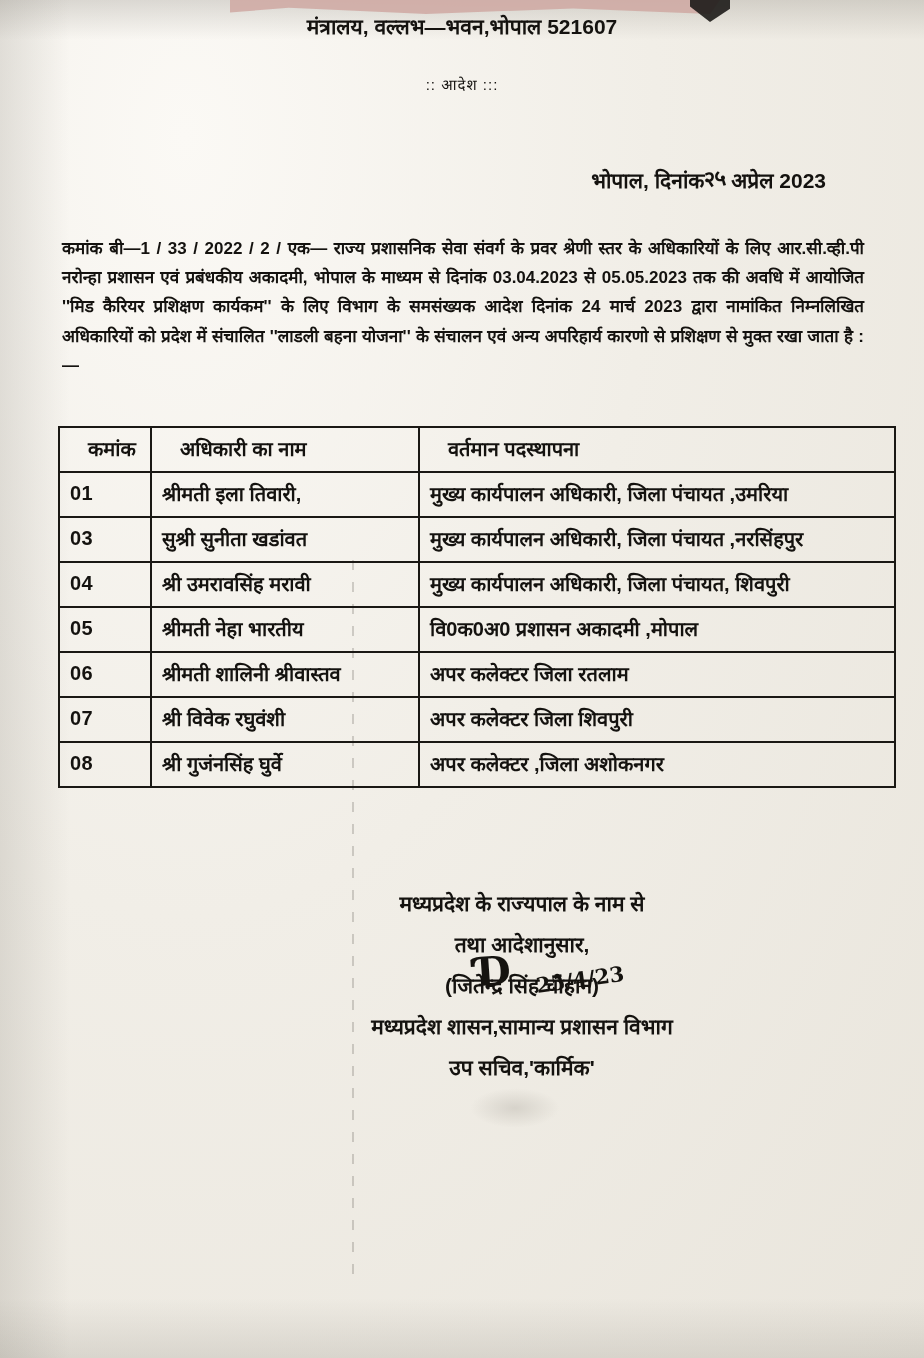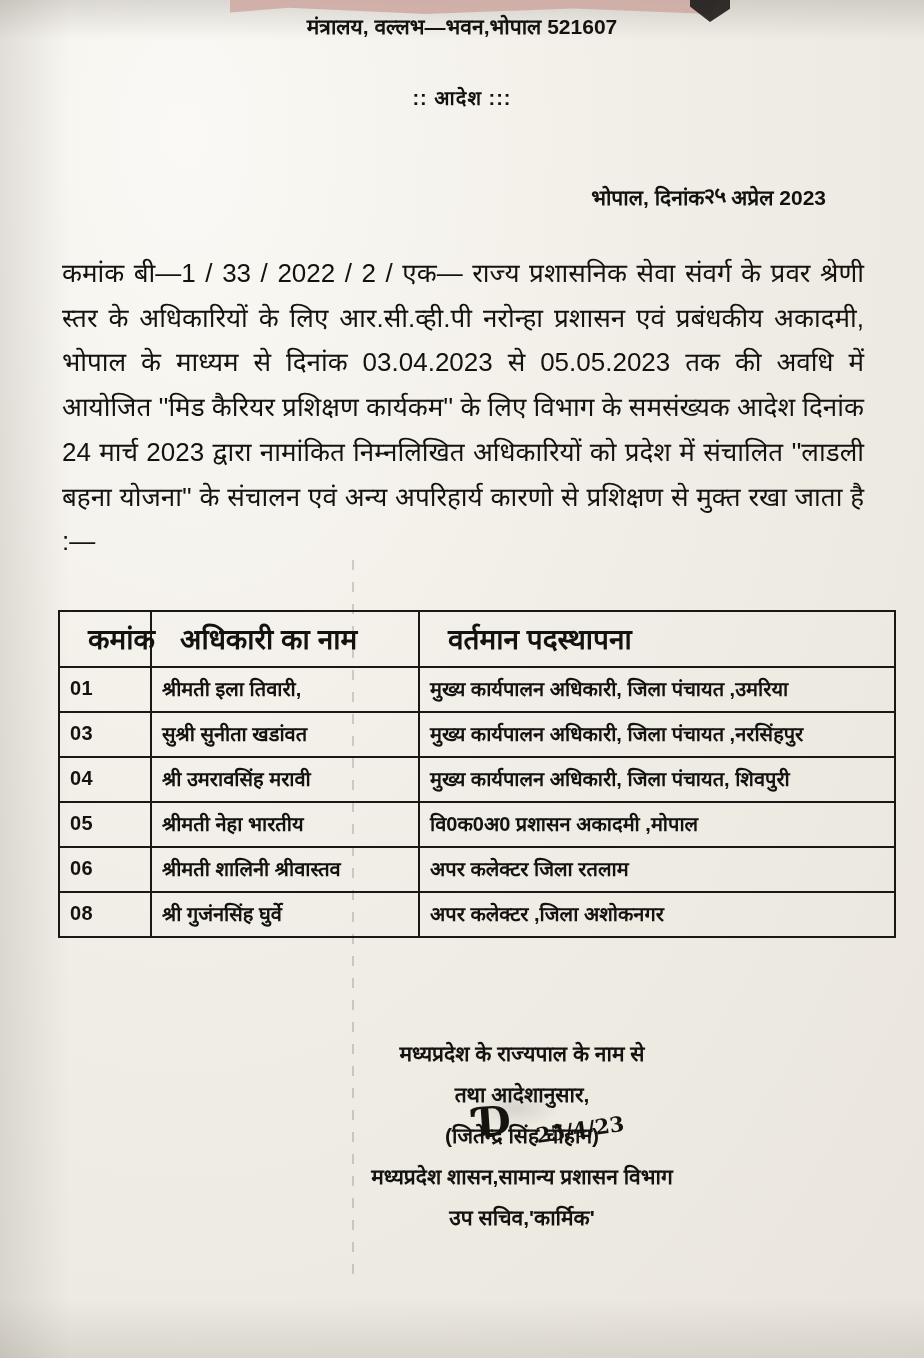--- a/index.html
+++ b/index.html
@@ -74,23 +74,23 @@
     font-weight: 700;
     letter-spacing: 0.3px;
     margin-top: 6px;
   }
   .hdr-addr {
     font-size: 21px;
     font-weight: 700;
     margin-top: 12px;
   }
   .hdr-order {
-    font-size: 20px;
-    font-weight: 700;
-    margin-top: 44px;
+    font-size: 15px;
+    font-weight: 400;
+    margin-top: 34px;
     letter-spacing: 1px;
   }
 
   .place-date {
     text-align: right;
     font-size: 21px;
     font-weight: 700;
     margin-top: 70px;
     padding-right: 42px;
     position: relative;
@@ -99,25 +99,25 @@
     font-family: "DejaVu Serif", serif;
     font-weight: 700;
     font-size: 22px;
     display: inline-block;
     transform: rotate(-6deg) translateY(-2px);
     letter-spacing: -1px;
   }
 
   .body-para {
     margin-top: 40px;
-    font-size: 26px;
+    font-size: 17px;
     line-height: 1.72;
     text-align: justify;
     text-justify: inter-word;
-    font-weight: 400;
+    font-weight: 700;
     padding-left: 6px;
     padding-right: 4px;
   }
 
   table.officers {
     margin-top: 46px;
     border-collapse: collapse;
     width: 836px;
     margin-left: 2px;
     table-layout: fixed;
@@ -125,21 +125,21 @@
   table.officers td, table.officers th {
     border: 2px solid #1a1814;
     padding: 7px 10px 9px 10px;
     font-size: 20px;
     font-weight: 700;
     text-align: left;
     vertical-align: middle;
     background: transparent;
   }
   table.officers th {
-    font-size: 28px;
+    font-size: 20px;
     padding-left: 28px;
   }
   col.c1 { width: 92px; }
   col.c2 { width: 268px; }
   col.c3 { width: 476px; }
   td.num {
     font-size: 19px;
     letter-spacing: 0.5px;
     margin-top: 32px;
   }
@@ -252,20 +252,25 @@
         </tr>
         <tr>
           <td class="num">05</td>
           <td>श्रीमती नेहा भारतीय</td>
           <td>वि0क0अ0 प्रशासन अकादमी ,मोपाल</td>
         </tr>
         <tr>
           <td class="num">06</td>
           <td>श्रीमती शालिनी श्रीवास्तव</td>
           <td>अपर कलेक्टर जिला रतलाम</td>
+        </tr>
+        <tr>
+          <td class="num">07</td>
+          <td>श्री विवेक रघुवंशी</td>
+          <td>अपर कलेक्टर जिला शिवपुरी</td>
         </tr>
         <tr>
           <td class="num">08</td>
           <td>श्री गुजंनसिंह घुर्वे</td>
           <td>अपर कलेक्टर ,जिला अशोकनगर</td>
         </tr>
       </tbody>
     </table>
 
     <div class="footer">

